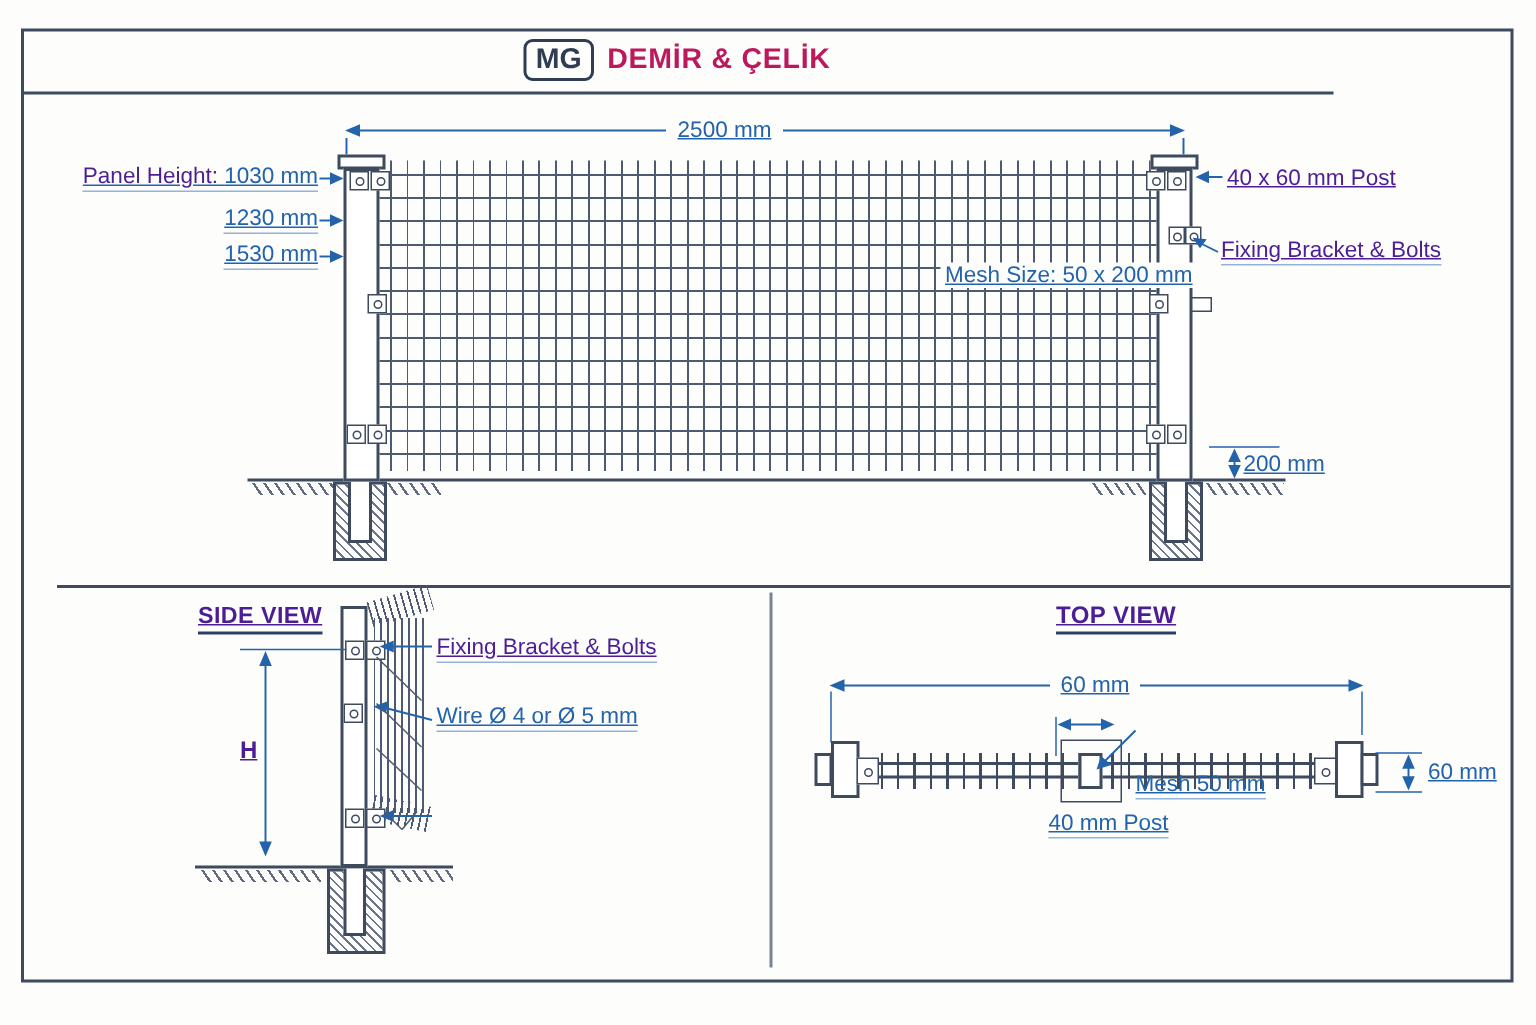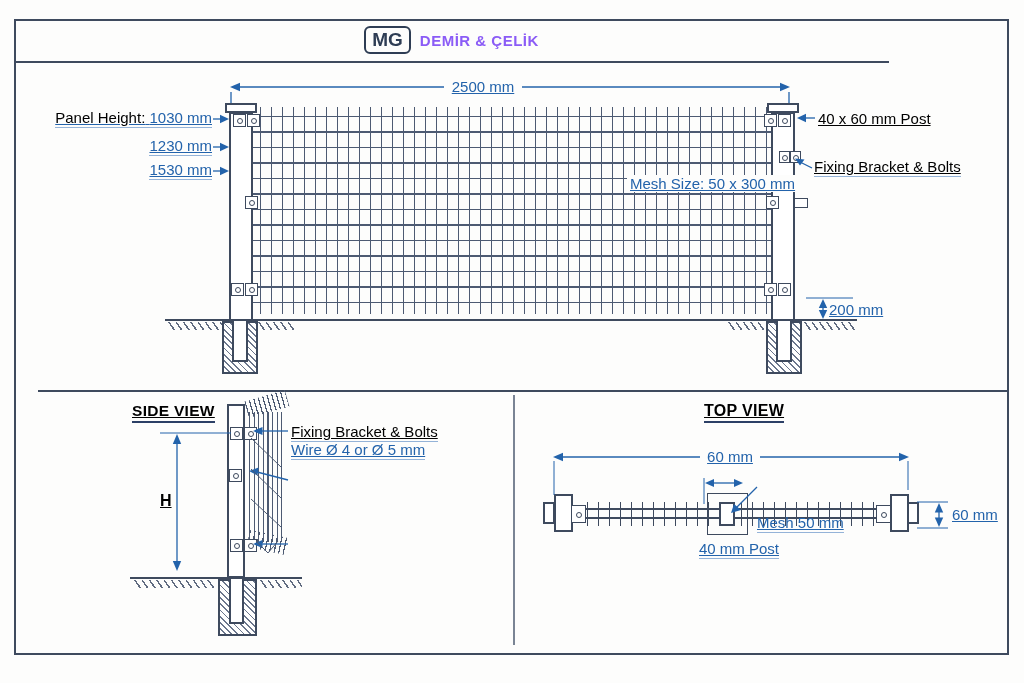--- a/index.html
+++ b/index.html
@@ -1,20 +1,20 @@
 <!DOCTYPE html>
 <html><head>
 <meta charset="utf-8">
 <style>
   html,body{margin:0;padding:0;background:#fdfdfc;}
   .canvas{position:relative;width:1024px;height:683px;background:#fdfdfc;overflow:hidden;
           font-family:"Liberation Sans", sans-serif;}
   .abs{position:absolute;}
   .lbl{position:absolute;font-size:15px;line-height:17px;white-space:nowrap;color:#2363ab;text-decoration:underline;}
-  .dark{color:#000000;}
+  .dark{color:#4c1d95;}
   .b{font-weight:bold;}
   .ul{border-bottom:1.5px solid #94b3d8;padding-bottom:1px;}
   .uld{border-bottom:2px solid #2c4066;padding-bottom:2px;letter-spacing:.3px;}
   .line{position:absolute;background:#3e4a5e;}
   .post{position:absolute;background:#fff;border:2px solid #3e4a5e;box-sizing:border-box;}
   .cap{position:absolute;background:#fff;border:2px solid #3e4a5e;box-sizing:border-box;}
   .brk{position:absolute;width:13px;height:13px;background:#fff;border:1.5px solid #3e4a5e;box-sizing:border-box;}
   .brk::after{content:"";position:absolute;left:50%;top:50%;width:4px;height:4px;margin:-2.5px 0 0 -2.5px;
               border:1px solid #3e4a5e;border-radius:50%;}
   .brk.sm{width:11px;height:12px;}
@@ -23,21 +23,21 @@
        background:repeating-linear-gradient(45deg,#fff 0 3.2px,#6b768c 3.2px 4.4px);}
   .slot{position:absolute;background:#fff;border-left:2px solid #3e4a5e;border-right:2px solid #3e4a5e;
         border-bottom:2px solid #3e4a5e;box-sizing:border-box;}
   .ghatch{position:absolute;height:8px;
         background:repeating-linear-gradient(55deg,transparent 0 4.5px,#606b80 4.5px 6px);}
   .meshgrid-v{background:repeating-linear-gradient(to right,#4d5a72 0 1.2px,transparent 1.2px 11px);}
   .meshgrid-h{background:repeating-linear-gradient(to bottom,#4d5a72 0 1.2px,transparent 1.2px 15.5px);}
   .fan{position:absolute;background:repeating-linear-gradient(to right,#4d5a72 0 1.2px,transparent 1.2px 4.6px);}
   #logo-box{border:2.5px solid #2e3d54;border-radius:6px;padding:0 6px;font-weight:bold;font-size:19px;
             color:#2e3d54;line-height:24px;}
-  #brand{font-weight:bold;font-size:15px;letter-spacing:.5px;color:#8b5cf6;}
+  #brand{font-weight:bold;font-size:19px;letter-spacing:.5px;color:#be185d;}
   svg.overlay{position:absolute;left:0;top:0;pointer-events:none;}
 </style>
 </head>
 <body>
 
 <div class="canvas">
 
   <div class="abs" style="left:14px;top:19px;width:995px;height:636px;border:2.5px solid #3e4a5e;box-sizing:border-box;background:#fdfdfc;"></div>
   <div class="abs" style="left:14px;top:19px;width:875px;height:44px;border-bottom:2.5px solid #3e4a5e;box-sizing:border-box;display:flex;align-items:center;justify-content:center;gap:9px;">
     <span id="logo-box">MG</span>
@@ -85,21 +85,21 @@
     <span>1030 mm</span>
   </div>
   <div class="lbl ul" style="right:812px;top:137px;margin-left:48px;">
     <span>1230 mm</span>
   </div>
   <div class="lbl ul" style="right:812px;top:161px;">
     <span>1530 mm</span>
   </div>
   <div class="lbl dark" style="left:818px;top:110px;">40 x 60 mm Post</div>
   <div class="lbl dark ul" style="left:814px;top:158px;">Fixing Bracket &amp; Bolts</div>
-  <div class="lbl" style="left:627px;top:175px;background:#fdfdfc;padding:0 3px;">Mesh Size: 50 x 300 mm</div>
+  <div class="lbl" style="left:627px;top:175px;background:#fdfdfc;padding:0 3px;">Mesh Size: 50 x 200 mm</div>
   <div class="lbl" style="left:829px;top:301px;">200 mm</div>
 
   <div class="lbl dark b uld" style="left:132px;top:402px;font-size:15.5px;">SIDE VIEW</div>
 
   <div class="abs fan" style="left:249px;top:401px;width:42px;height:17px;transform:rotate(-16deg);transform-origin:left bottom;"></div>
   <div class="abs fan" style="left:249px;top:412px;width:34px;height:130px;"></div>
   <div class="abs fan" style="left:250px;top:530px;width:40px;height:17px;transform:rotate(12deg);transform-origin:left top;"></div>
 
   <div class="line" style="left:130px;top:577px;width:172px;height:2px;"></div>
   <div class="ghatch" style="left:134px;top:580px;width:80px;"></div>
@@ -109,21 +109,21 @@
 
   <div class="post" style="left:227px;top:404px;width:18px;height:174px;"></div>
   <div class="brk" style="left:230px;top:427px;"></div>
   <div class="brk" style="left:244px;top:427px;"></div>
   <div class="brk" style="left:229px;top:469px;"></div>
   <div class="brk" style="left:230px;top:539px;"></div>
   <div class="brk" style="left:244px;top:539px;"></div>
 
   <div class="lbl dark b" style="left:160px;top:492px;font-size:16px;">H</div>
   <div class="lbl dark ul" style="left:291px;top:423px;">Fixing Bracket &amp; Bolts</div>
-  <div class="lbl ul" style="left:291px;top:441px;text-align:center;">Wire Ø 4 or Ø 5 mm</div>
+  <div class="lbl ul" style="left:291px;top:469px;text-align:center;">Wire Ø 4 or Ø 5 mm</div>
 
   <div class="lbl dark b uld" style="left:704px;top:402px;font-size:16px;">TOP VIEW</div>
 
   <div class="abs" style="left:587px;top:502px;width:292px;height:24px;background:repeating-linear-gradient(to right,#3e4a5e 0 1.4px,transparent 1.4px 11px);"></div>
   <div class="line" style="left:585px;top:508px;width:296px;height:2px;"></div>
   <div class="line" style="left:585px;top:517px;width:296px;height:2px;"></div>
 
   <div class="abs" style="left:707px;top:493px;width:41px;height:42px;border:1.5px solid #3e4a5e;box-sizing:border-box;"></div>
   <div class="abs" style="left:719px;top:502px;width:16px;height:24px;border:2.5px solid #3e4a5e;box-sizing:border-box;background:#fff;"></div>
 

